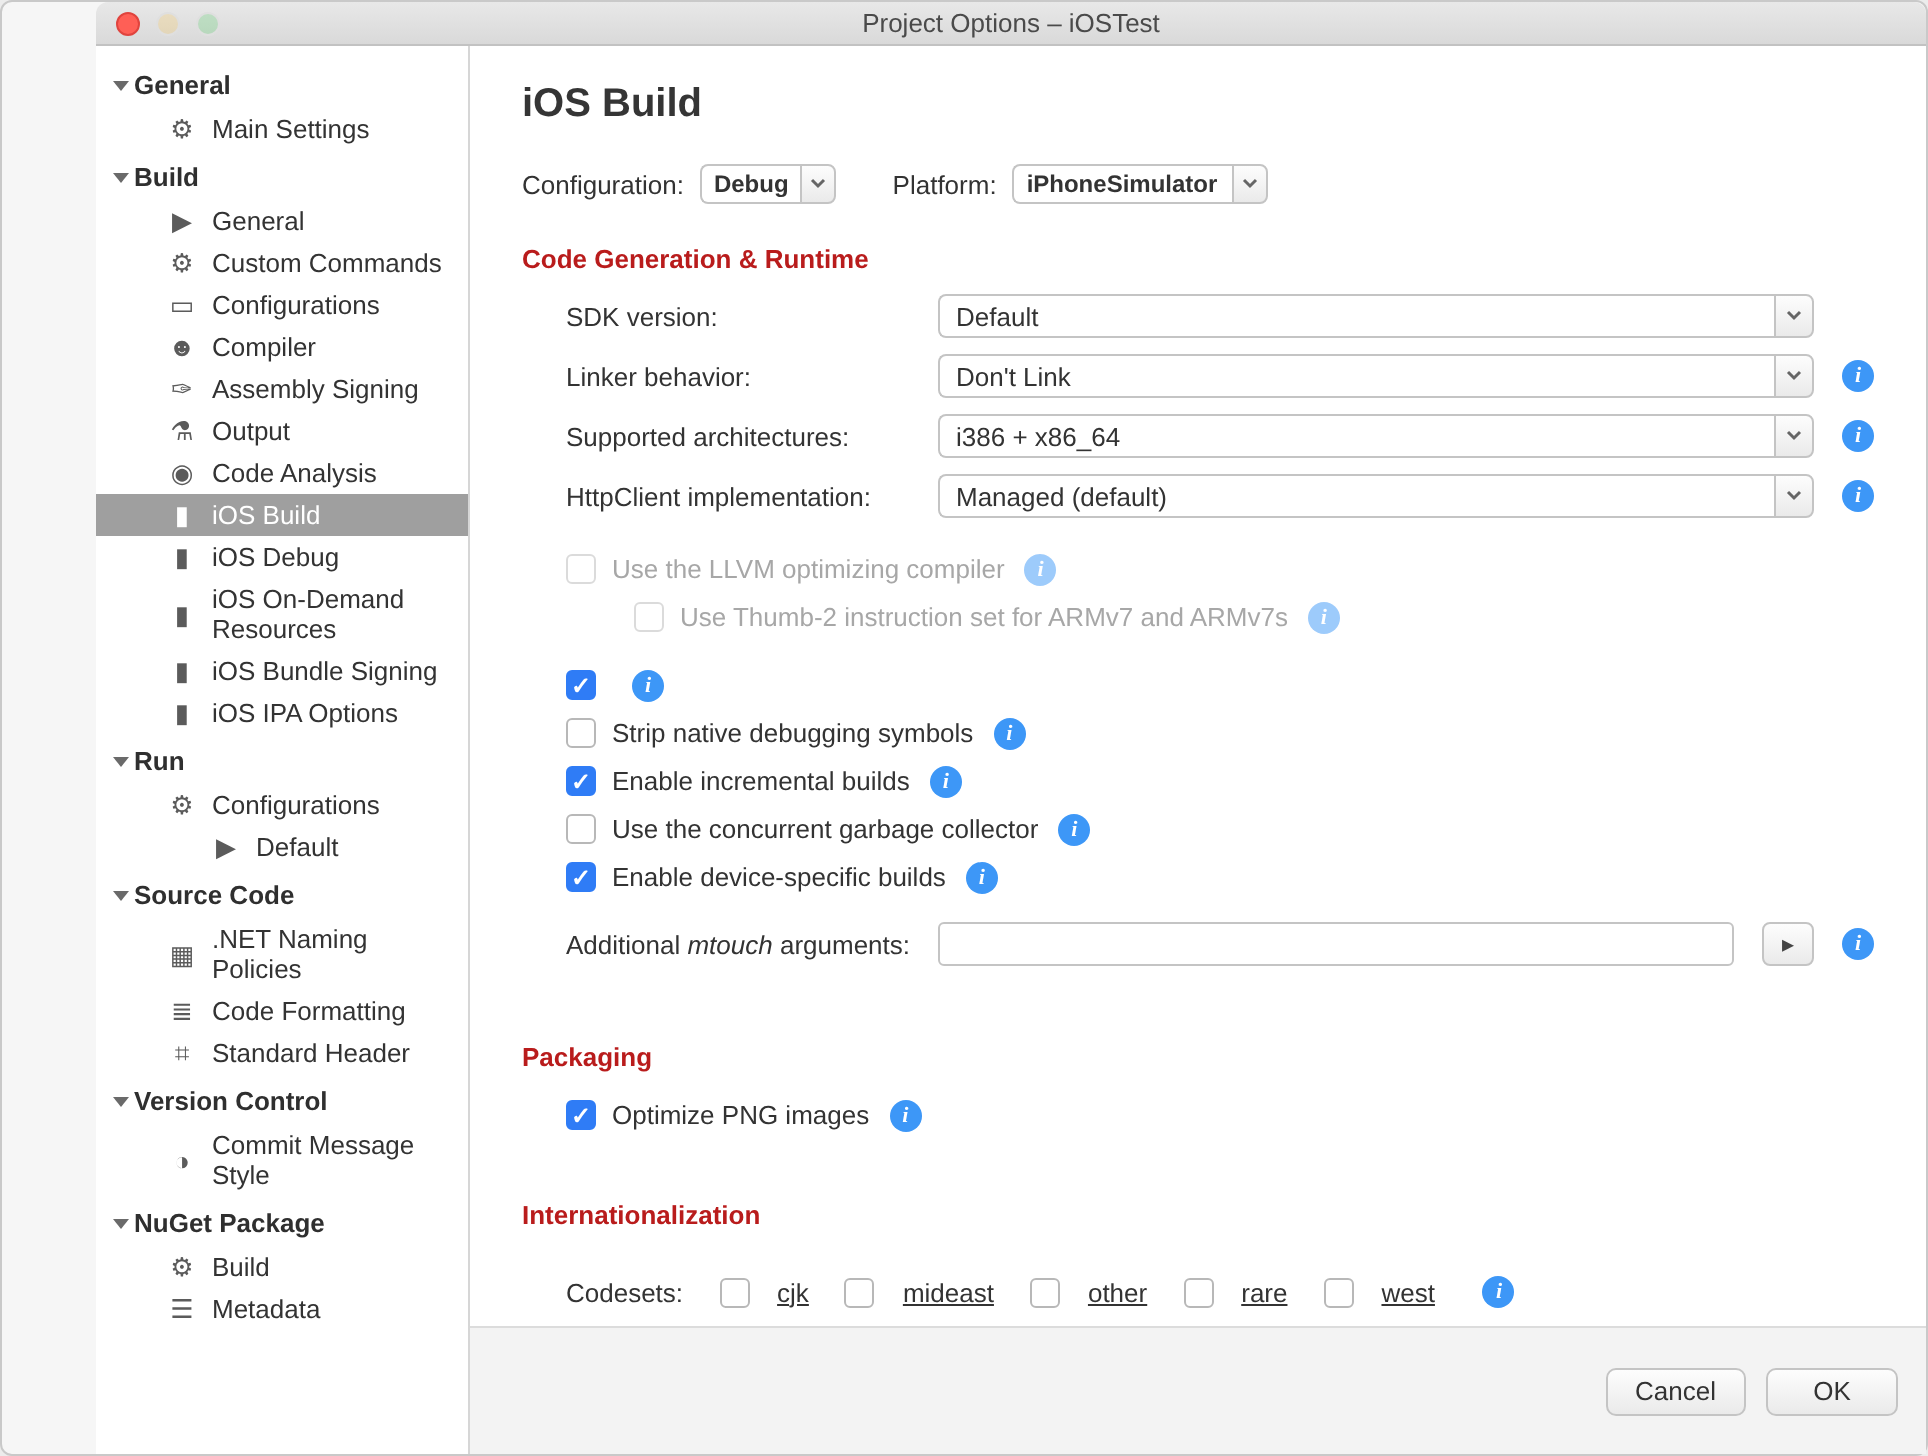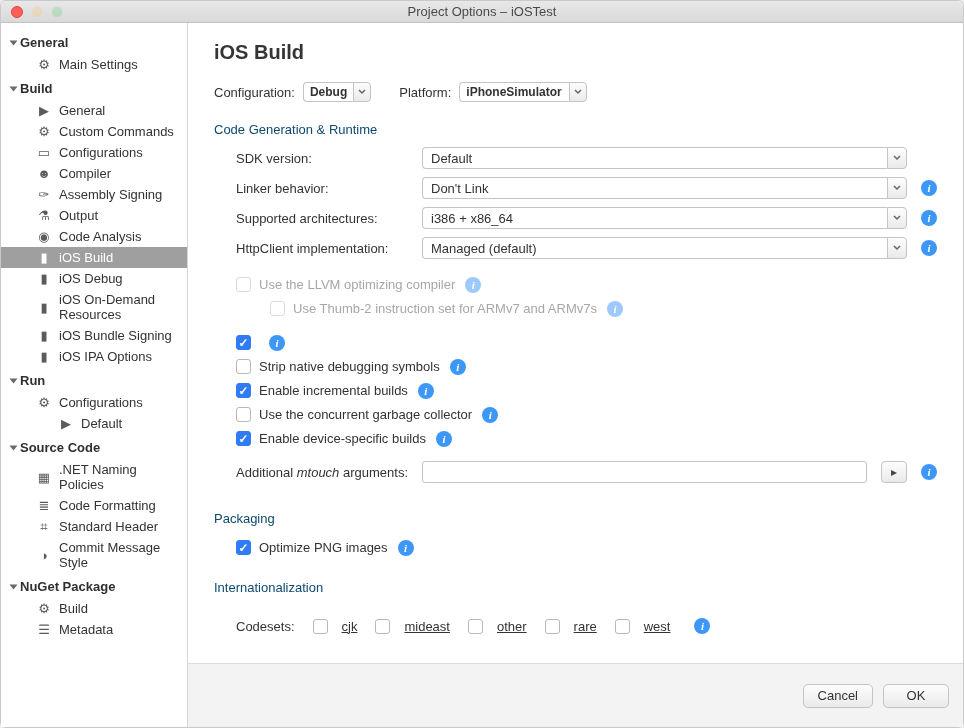--- a/index.html
+++ b/index.html
@@ -1,18 +1,18 @@
 <!DOCTYPE html>
 <html><head>
 <meta charset="utf-8">
 <style>
 * { box-sizing: border-box; margin: 0; padding: 0; font-family: -apple-system, "Helvetica Neue", Arial, sans-serif; }
 body { width: 964px; height: 728px; background: #ececec; overflow: hidden; font-size: 13px; color: #333; }
 
-.window { width: 964px; height: 728px; display: flex; flex-direction: column; background: #f6f6f6; border: 1px solid #c9c9c9; border-radius: 6px; }
+.window { width: 964px; height: 728px; display: flex; flex-direction: column; background: #f6f6f6; border: 1px solid #c9c9c9; border-radius: 6px; padding-left: 47px; }
 
 .titlebar { height: 22px; background: linear-gradient(#e8e8e8,#d9d9d9); border-bottom: 1px solid #c2c2c2; display: flex; align-items: center; position: relative; border-top-left-radius: 6px; border-top-right-radius: 6px; }
 .traffic { display: flex; gap: 8px; margin-left: 10px; }
 .tl { width: 12px; height: 12px; border-radius: 50%; }
 .tl.red { background: #ff5f56; border: 1px solid #e0443e; }
 .tl.yel { background: #ffbd2e33; border: 1px solid #dfdfdf; }
 .tl.grn { background: #27c93f33; border: 1px solid #dfdfdf; }
 .titlebar-title { position: absolute; left: 0; right: 0; text-align: center; font-size: 13px; color: #4a4a4a; pointer-events: none; }
 
 .body { flex: 1; display: flex; overflow: hidden; }
@@ -28,21 +28,21 @@
 .item .ico { width: 14px; height: 14px; display: inline-flex; align-items: center; justify-content: center; flex-shrink: 0; color: #5b5b5b; }
 .item.selected .ico { color: #fff; }
 
 .content-inner { padding: 18px 26px 10px 26px; overflow-y: auto; flex: 1; }
 .page-title { font-size: 20px; font-weight: 600; margin-bottom: 18px; color: #353535; }
 
 .row { display: flex; align-items: center; margin-bottom: 8px; gap: 8px; }
 .row.topctrl { margin-bottom: 20px; }
 .row .lbl { width: 178px; font-size: 13px; color: #333; }
 .row.topctrl .lbl { width: auto; }
-.section-h { font-weight: 400; font-size: 13px; margin: 8px 0 10px 0; color: #0c4a6e; }
+.section-h { font-weight: 700; font-size: 13px; margin: 18px 0 10px 0; color: #b91c1c; }
 
 .select { flex: 1; display: flex; }
 .select-box { flex: 1; height: 22px; border: 1px solid #c4c4c4; border-right: none; border-radius: 4px 0 0 4px; padding: 0 8px; display: flex; align-items: center; background: #fff; font-size: 13px; color: #333; }
 .select-btn { width: 20px; height: 22px; border: 1px solid #c4c4c4; border-radius: 0 4px 4px 0; background: linear-gradient(#fdfdfd,#eaeaea); display: flex; align-items: center; justify-content: center; }
 .select-small { display: inline-flex; font-weight: bold; }
 .select-small .select-box { flex: none; min-width: 42px; height: 20px; font-size: 12px; padding: 0 6px; }
 .select-small .select-btn { height: 20px; width: 18px; }
 
 .info { width: 16px; height: 16px; border-radius: 50%; background: #3d97f7; color: #fff; font-size: 11px; font-weight: 700; display: inline-flex; align-items: center; justify-content: center; margin-left: 6px; flex-shrink: 0; font-style: italic; font-family: Georgia, serif; }
 
@@ -171,20 +171,24 @@
       <div class="item" style="padding-left:24px">
           <span class="tri" style="transform:none;margin-right:4px"></span>
           <span class="ico">≣</span>
           <span>Code Formatting</span>
         </div>
       <div class="item">
           <span class="ico">⌗</span>
           <span>Standard Header</span>
         </div>
 
+      <div class="cat">
+          <span class="tri"></span>
+          <span>Version Control</span>
+        </div>
       <div class="item">
           <span class="ico">◑</span>
           <span>Commit Message Style</span>
         </div>
 
       <div class="cat">
           <span class="tri"></span>
           <span>NuGet Package</span>
         </div>
       <div class="item">

